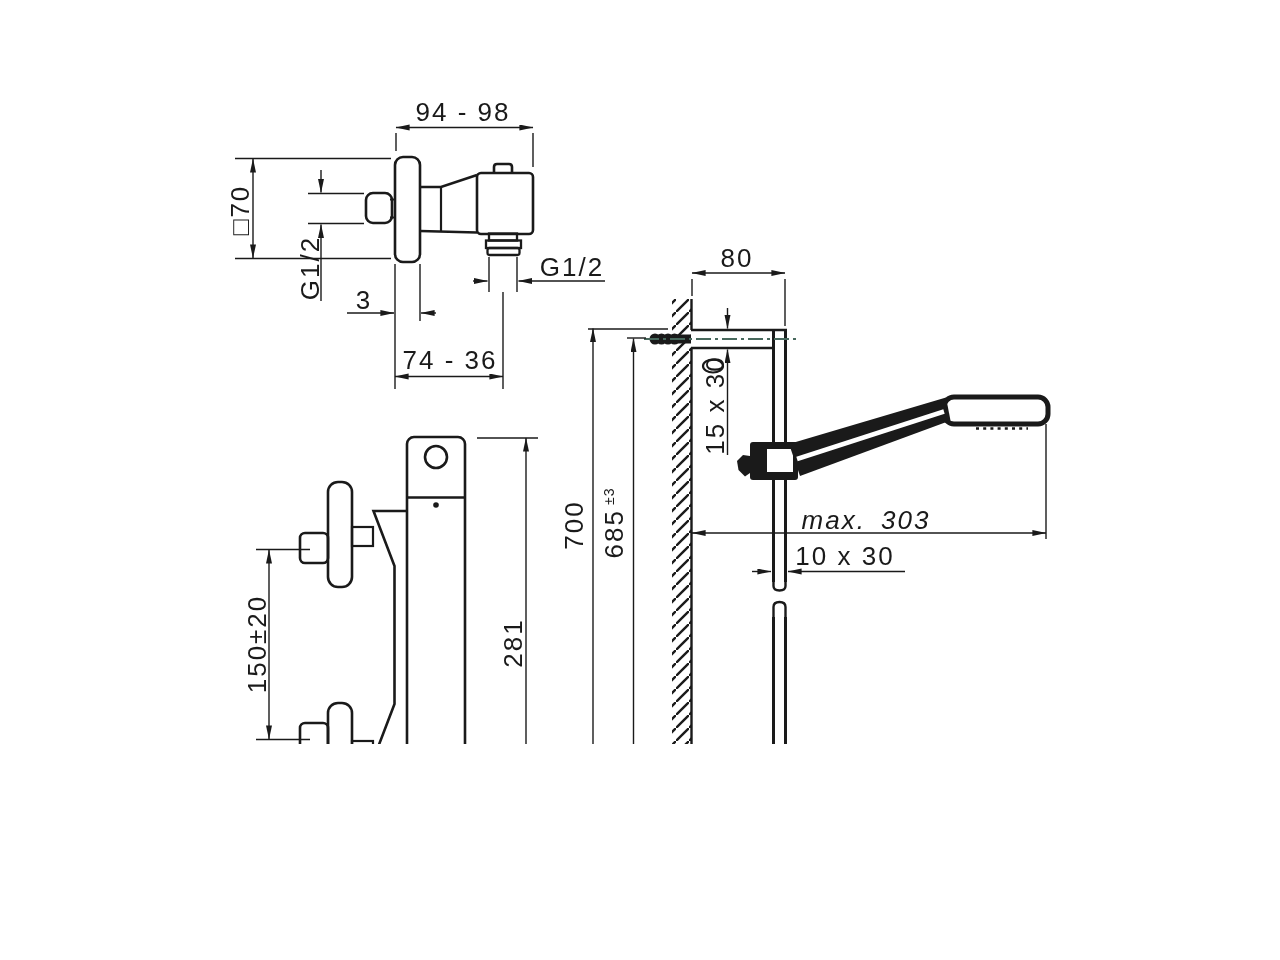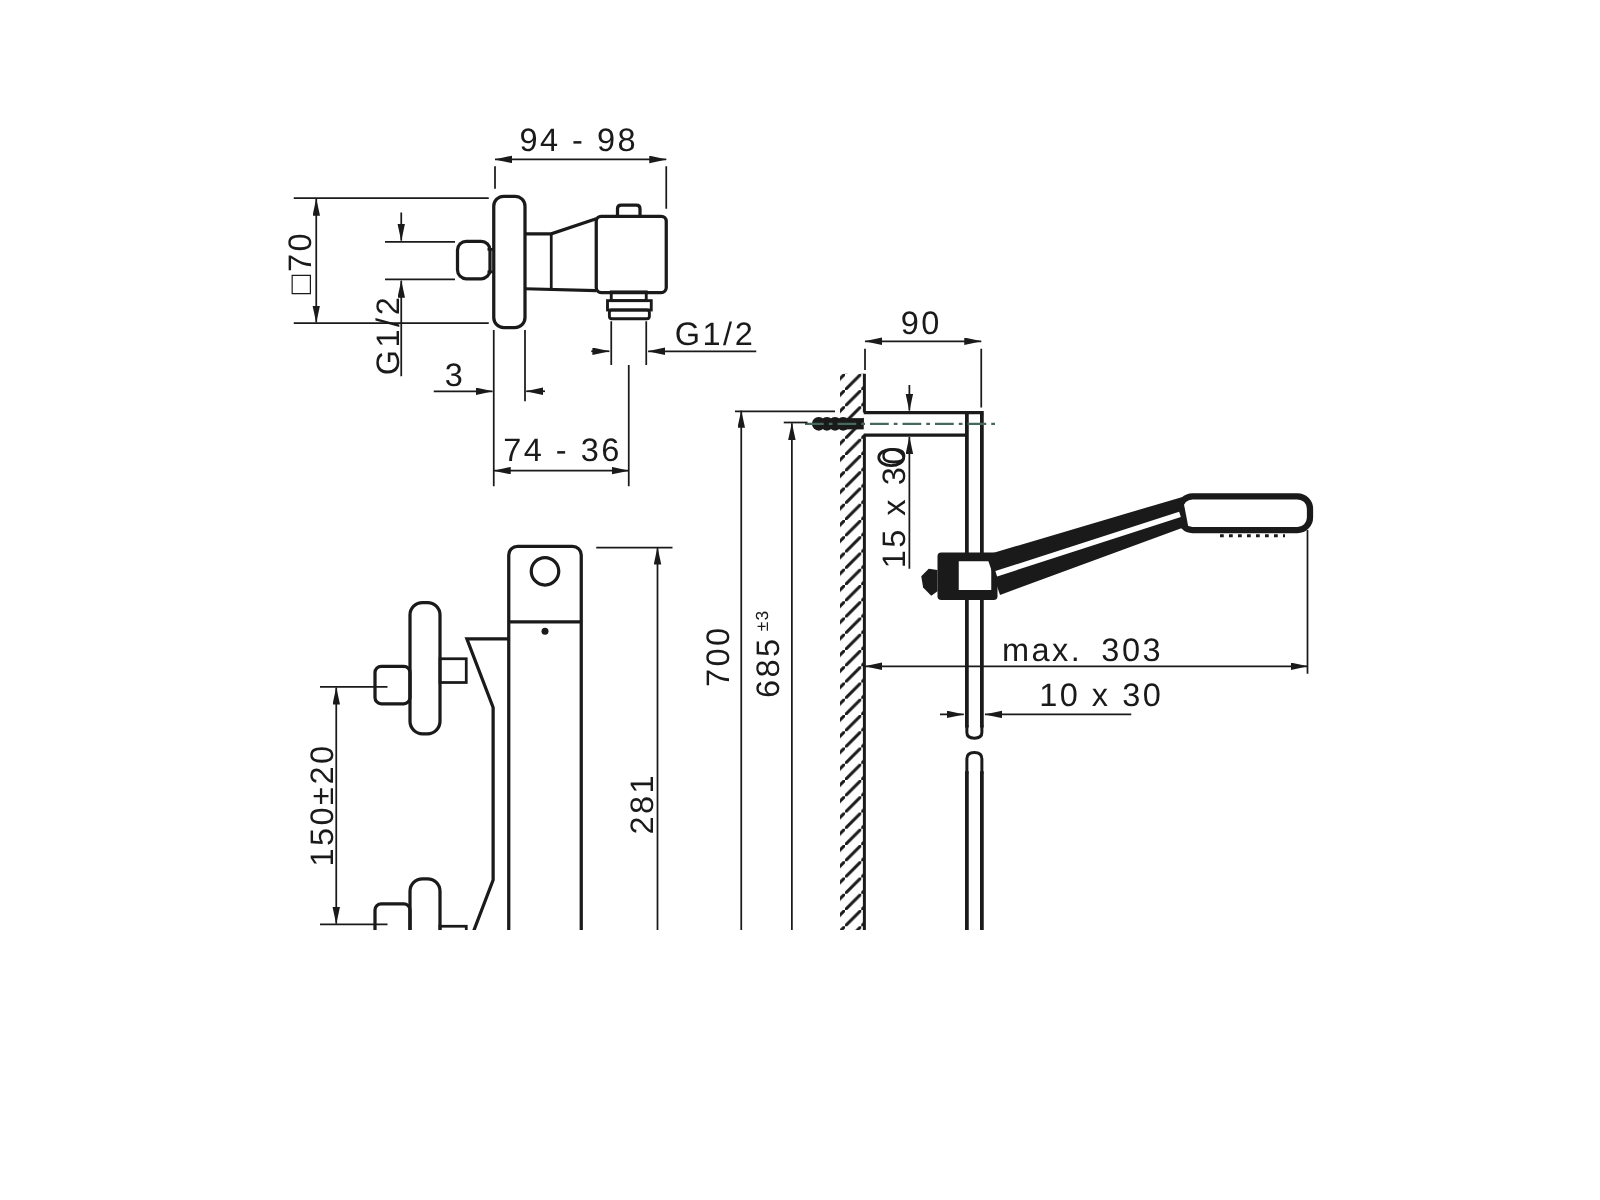--- a/index.html
+++ b/index.html
@@ -10,21 +10,21 @@
     font-family:"Liberation Sans","DejaVu Sans",sans-serif;
     font-size:26px;
     letter-spacing:2px;
     color:#1a1a1a;
     white-space:nowrap;
     transform:translate(-50%,-50%);
     line-height:1;
   }
   .lbl.v{transform:translate(-50%,-50%) rotate(-90deg);}
   .lbl .sup{font-size:14px;position:relative;top:-9px;margin-left:4px;letter-spacing:1px;}
-  .lbl.wide{word-spacing:6px;}
+  .lbl.wide{word-spacing:6px;font-style:italic;}
 </style>
 </head>
 <body>
 
 <div id="canvas">
 
 <svg id="linework" width="1280" height="960" viewBox="0 0 1280 960">
   <defs>
     <marker id="arr" markerWidth="15" markerHeight="7" refX="13.6" refY="3" orient="auto" markerUnits="userSpaceOnUse">
       <path d="M0 0 L14 3 L0 6 Z" fill="#1a1a1a"></path>
@@ -188,22 +188,22 @@
   <div class="lbl" style="left:463px;top:112px">94 - 98</div>
   <div class="lbl v" style="left:240px;top:210px">□70</div>
   <div class="lbl v" style="left:310px;top:268px">G1/2</div>
   <div class="lbl" style="left:364px;top:300px">3</div>
   <div class="lbl" style="left:450px;top:360px">74 - 36</div>
   <div class="lbl" style="left:572px;top:267px">G1/2</div>
 
   <div class="lbl v" style="left:257px;top:644px">150±20</div>
   <div class="lbl v" style="left:513px;top:643px">281</div>
 
-  <div class="lbl" style="left:737px;top:258px">90</div>
+  <div class="lbl" style="left:737px;top:258px">80</div>
   <div class="lbl v" style="left:715px;top:405px">15 x 30</div>
   <div class="lbl v" style="left:574px;top:525px">700</div>
   <div class="lbl v" style="left:614px;top:523px">
     <span>685</span><span class="sup">±3</span>
   </div>
   <div class="lbl wide" style="left:866px;top:520px">max. 303</div>
-  <div class="lbl" style="left:881px;top:556px">10 x 30</div>
+  <div class="lbl" style="left:845px;top:556px">10 x 30</div>
 
 </div>
 
 </body></html>

